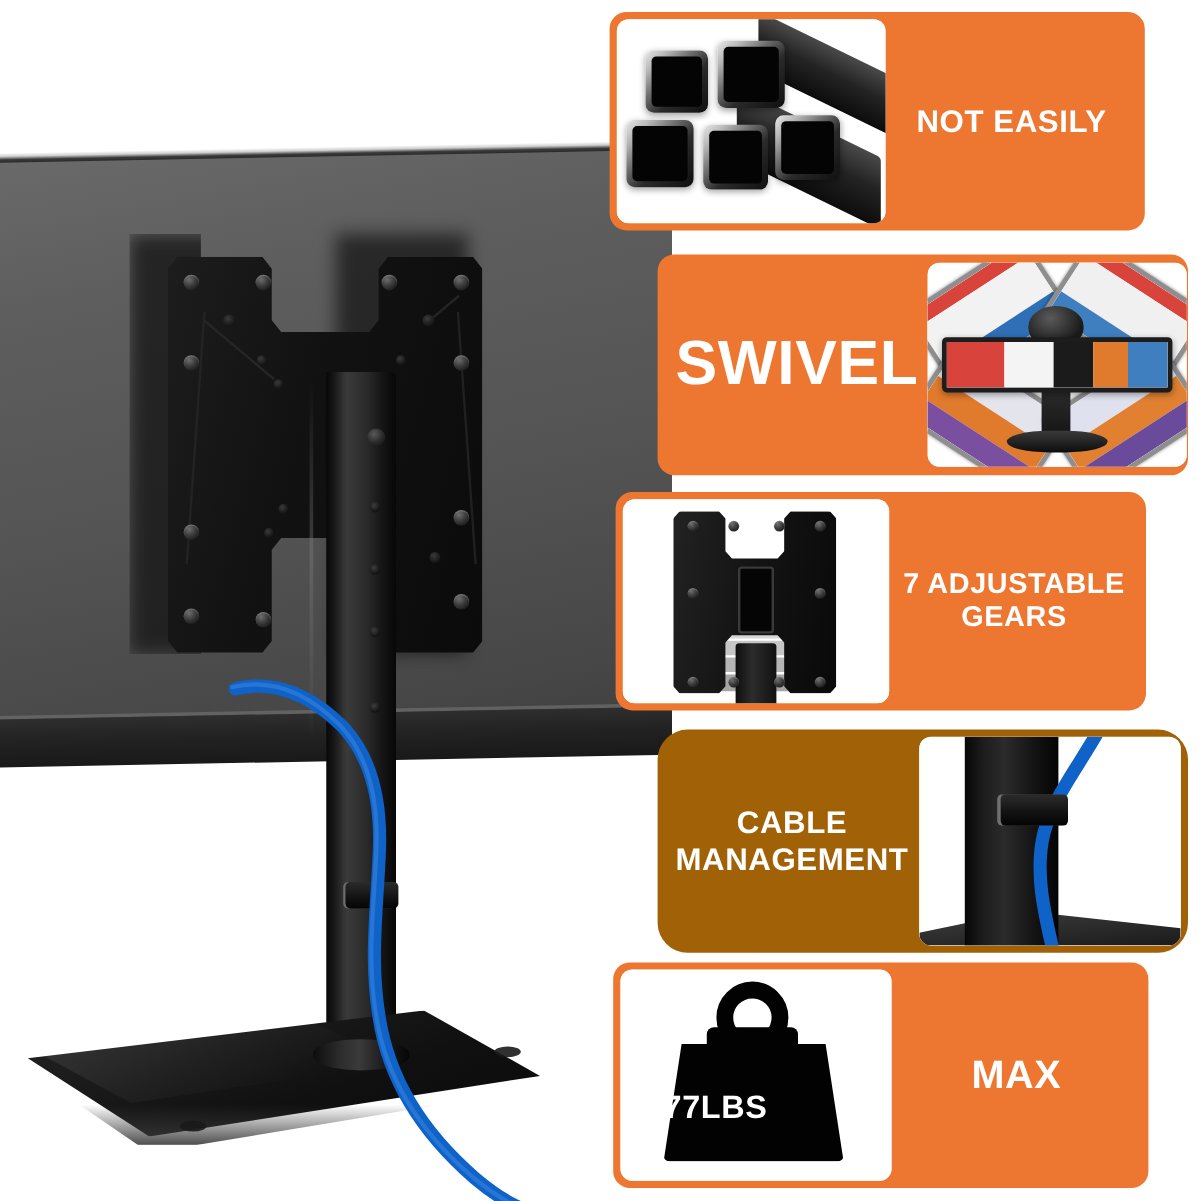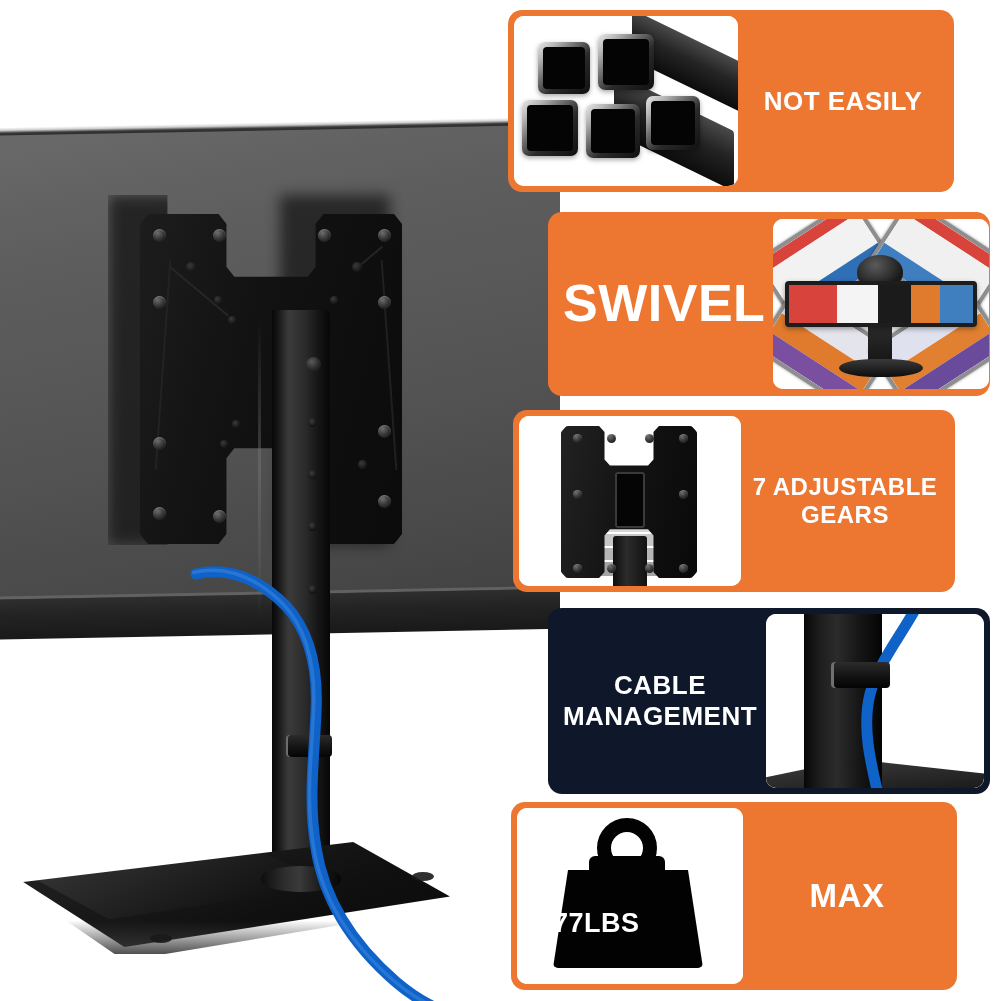--- a/index.html
+++ b/index.html
@@ -649,21 +649,21 @@
         <div class="hole" style="left:126px; top:148px; width:9px; height:9px;"></div>
         <div class="hole" style="left:160px; top:148px; width:9px; height:9px;"></div>
       </div>
     </div>
     <div class="panel-label">
       <span>7 ADJUSTABLE</span><br>
       <span>GEARS</span>
     </div>
   </div>
 
-  <div class="panel" id="panel-4" style="background: #0f172a;">
+  <div class="panel" id="panel-4" style="background: #a16207; border-radius: 25px;">
     <div class="panel-label">
       <span>CABLE</span><br>
       <span>MANAGEMENT</span>
     </div>
     <div class="panel-thumb">
       <div class="cm-art">
         <div class="cm-base"></div>
         <div class="cm-pole"></div>
         <svg style="position:absolute; inset:0; width:218px; height:174px;">
           <path d="M150,-6 C132,26 112,50 104,80 C96,112 104,146 112,180" fill="none" stroke="#0F62C8" stroke-width="11" stroke-linecap="round"></path>

